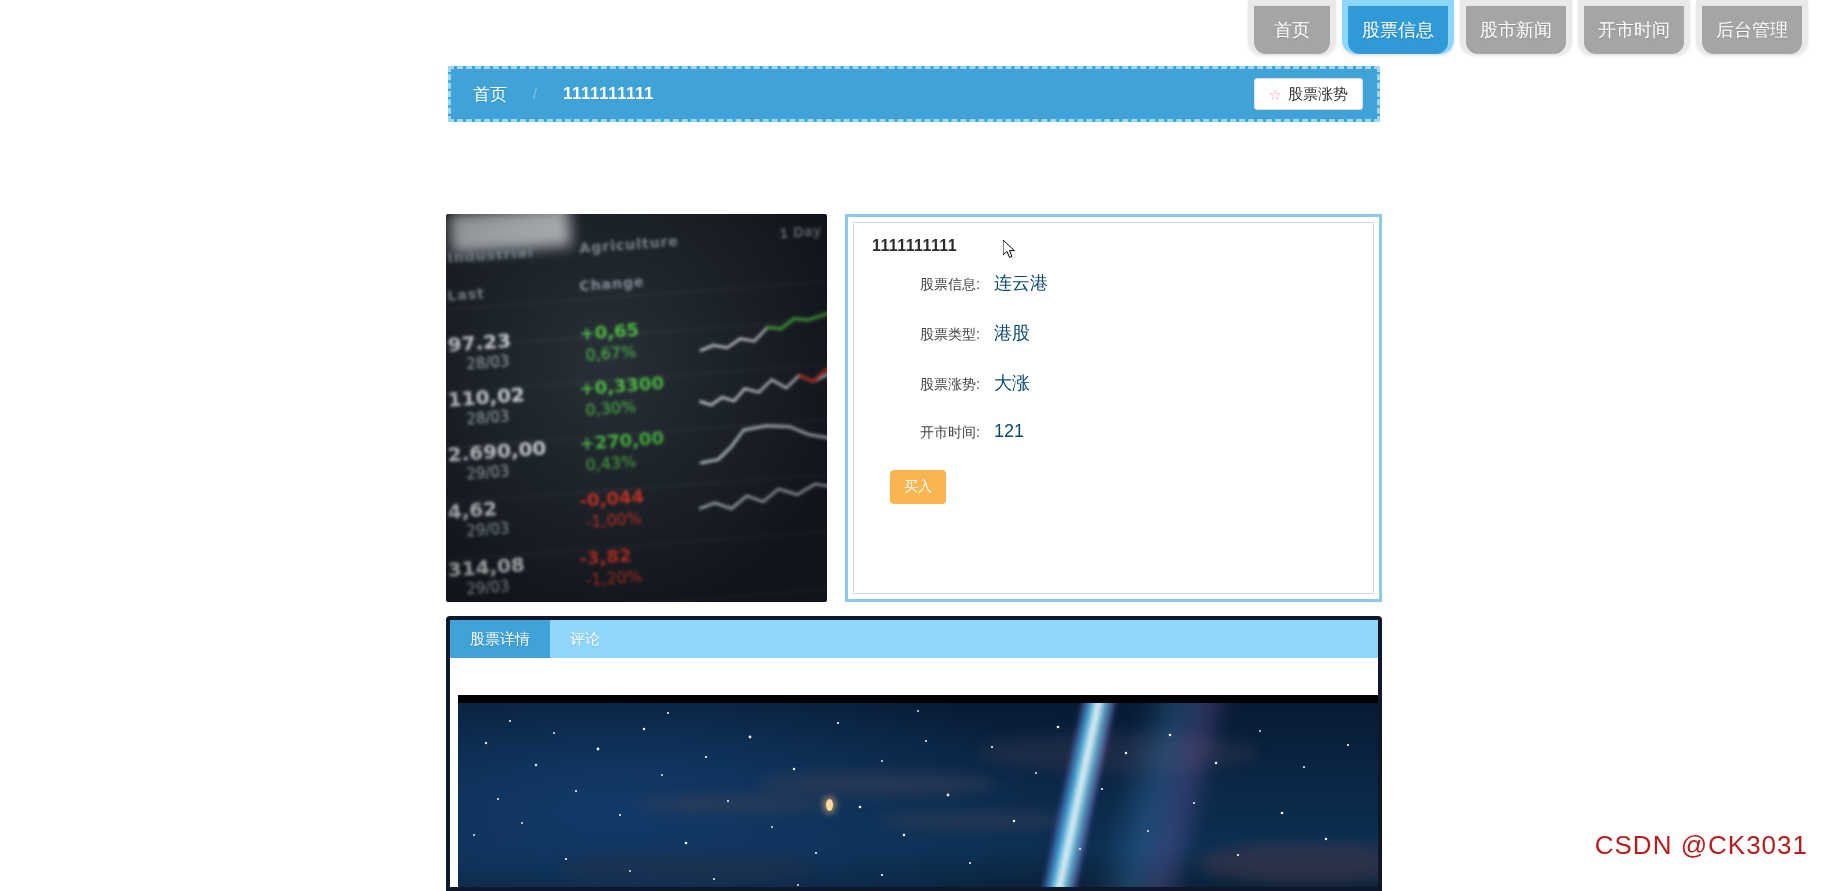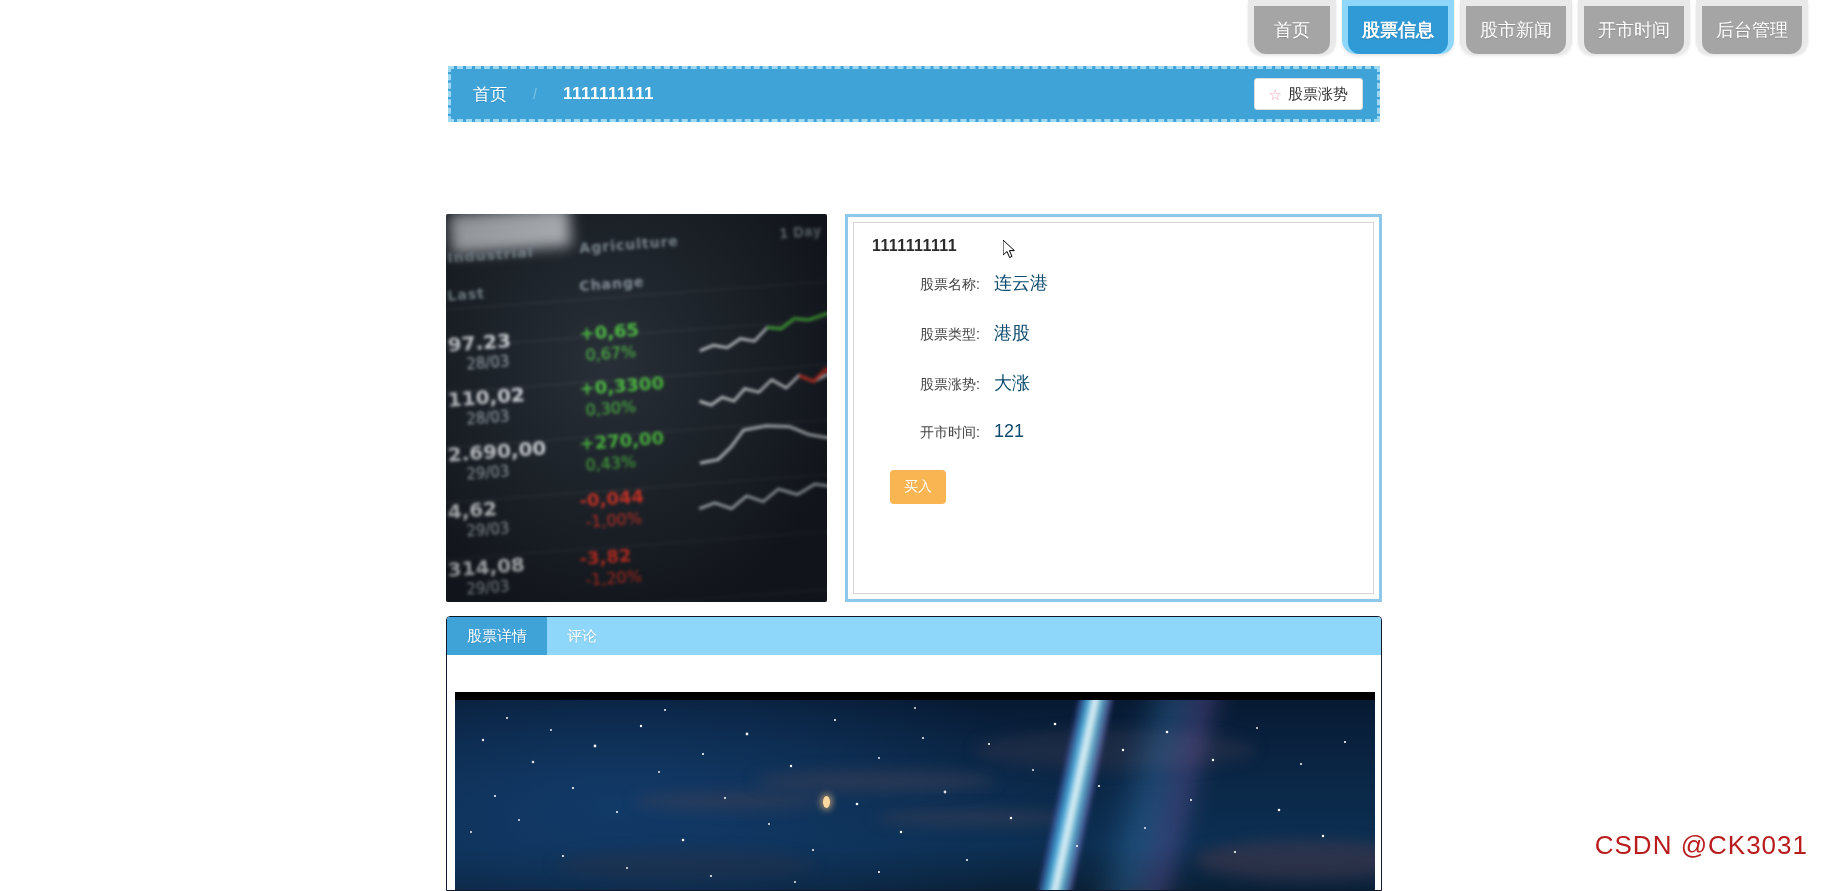--- a/index.html
+++ b/index.html
@@ -85,21 +85,21 @@
     background: #a5a5a5;
     color: #ffffff;
     font-size: 18px;
     display: flex;
     align-items: center;
     justify-content: center;
     white-space: nowrap;
     cursor: pointer;
     text-shadow: 0 1px 1px rgba(0,0,0,.15);
   }
-  .nav-wrap.active .nav-btn { background: #2f9ad6; font-weight: bold; }
+  .nav-wrap.active .nav-btn { background: #2f9ad6; }
 
   
   #page-body {
     position: absolute;
     left: 0; top: 68px;
     width: 1822px; height: 823px;
     background: #ffffff;
   }
 
   
@@ -236,21 +236,21 @@
     font-family: inherit;
   }
 
   
   #tabs-panel {
     position: absolute;
     left: 446px; top: 548px;
     width: 936px;
     height: 275px;
     background: #ffffff;
-    border: 1px solid #0f172a;
+    border: 4px solid #0f172a;
     border-radius: 4px 4px 0 0;
     overflow: hidden;
   }
   #tab-strip {
     height: 38px;
     background: #8fd6fb;
     display: flex;
     align-items: stretch;
   }
   .tab-item {
@@ -454,21 +454,21 @@
 
       <div class="vignette"></div>
     </div>
 
     <div id="info-card">
       <div class="inner">
 
         <div id="info-title">1111111111</div>
 
         <div class="field-row">
-          <div class="field-label">股票名称:</div>
+          <div class="field-label">股票信息:</div>
           <div class="field-value">连云港</div>
         </div>
 
         <div class="field-row">
           <div class="field-label">股票类型:</div>
           <div class="field-value">港股</div>
         </div>
 
         <div class="field-row">
           <div class="field-label">股票涨势:</div>

